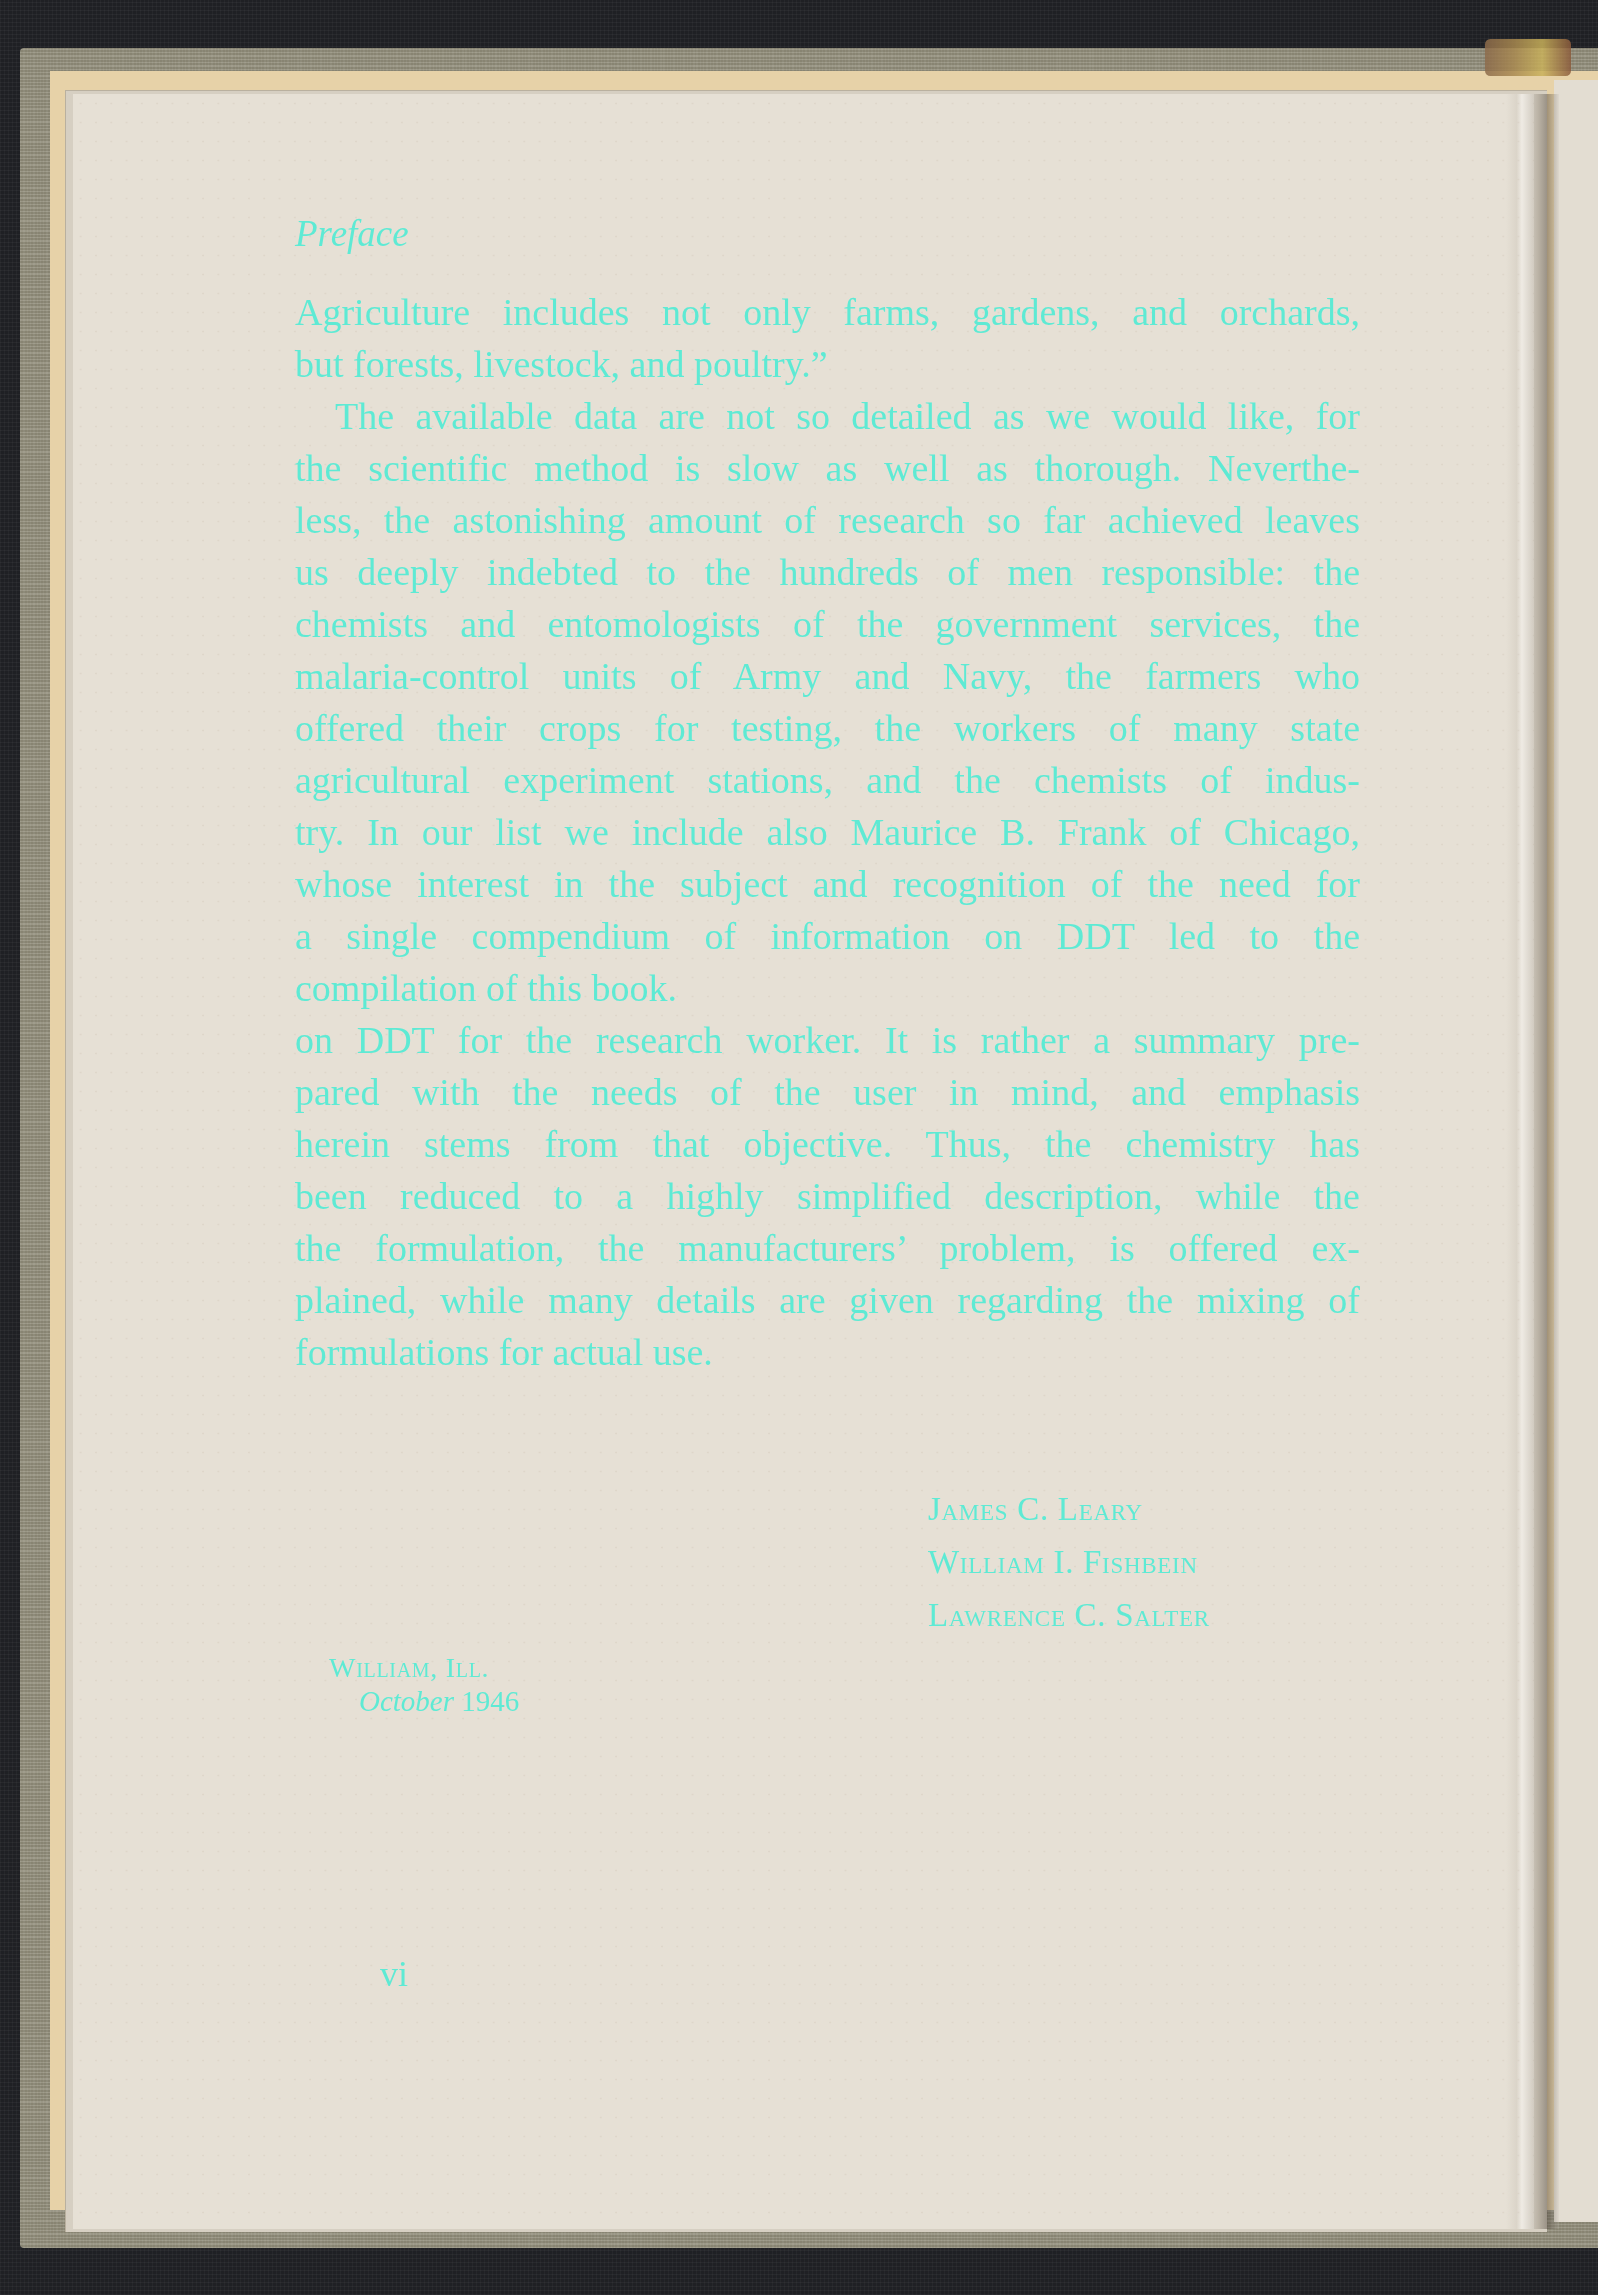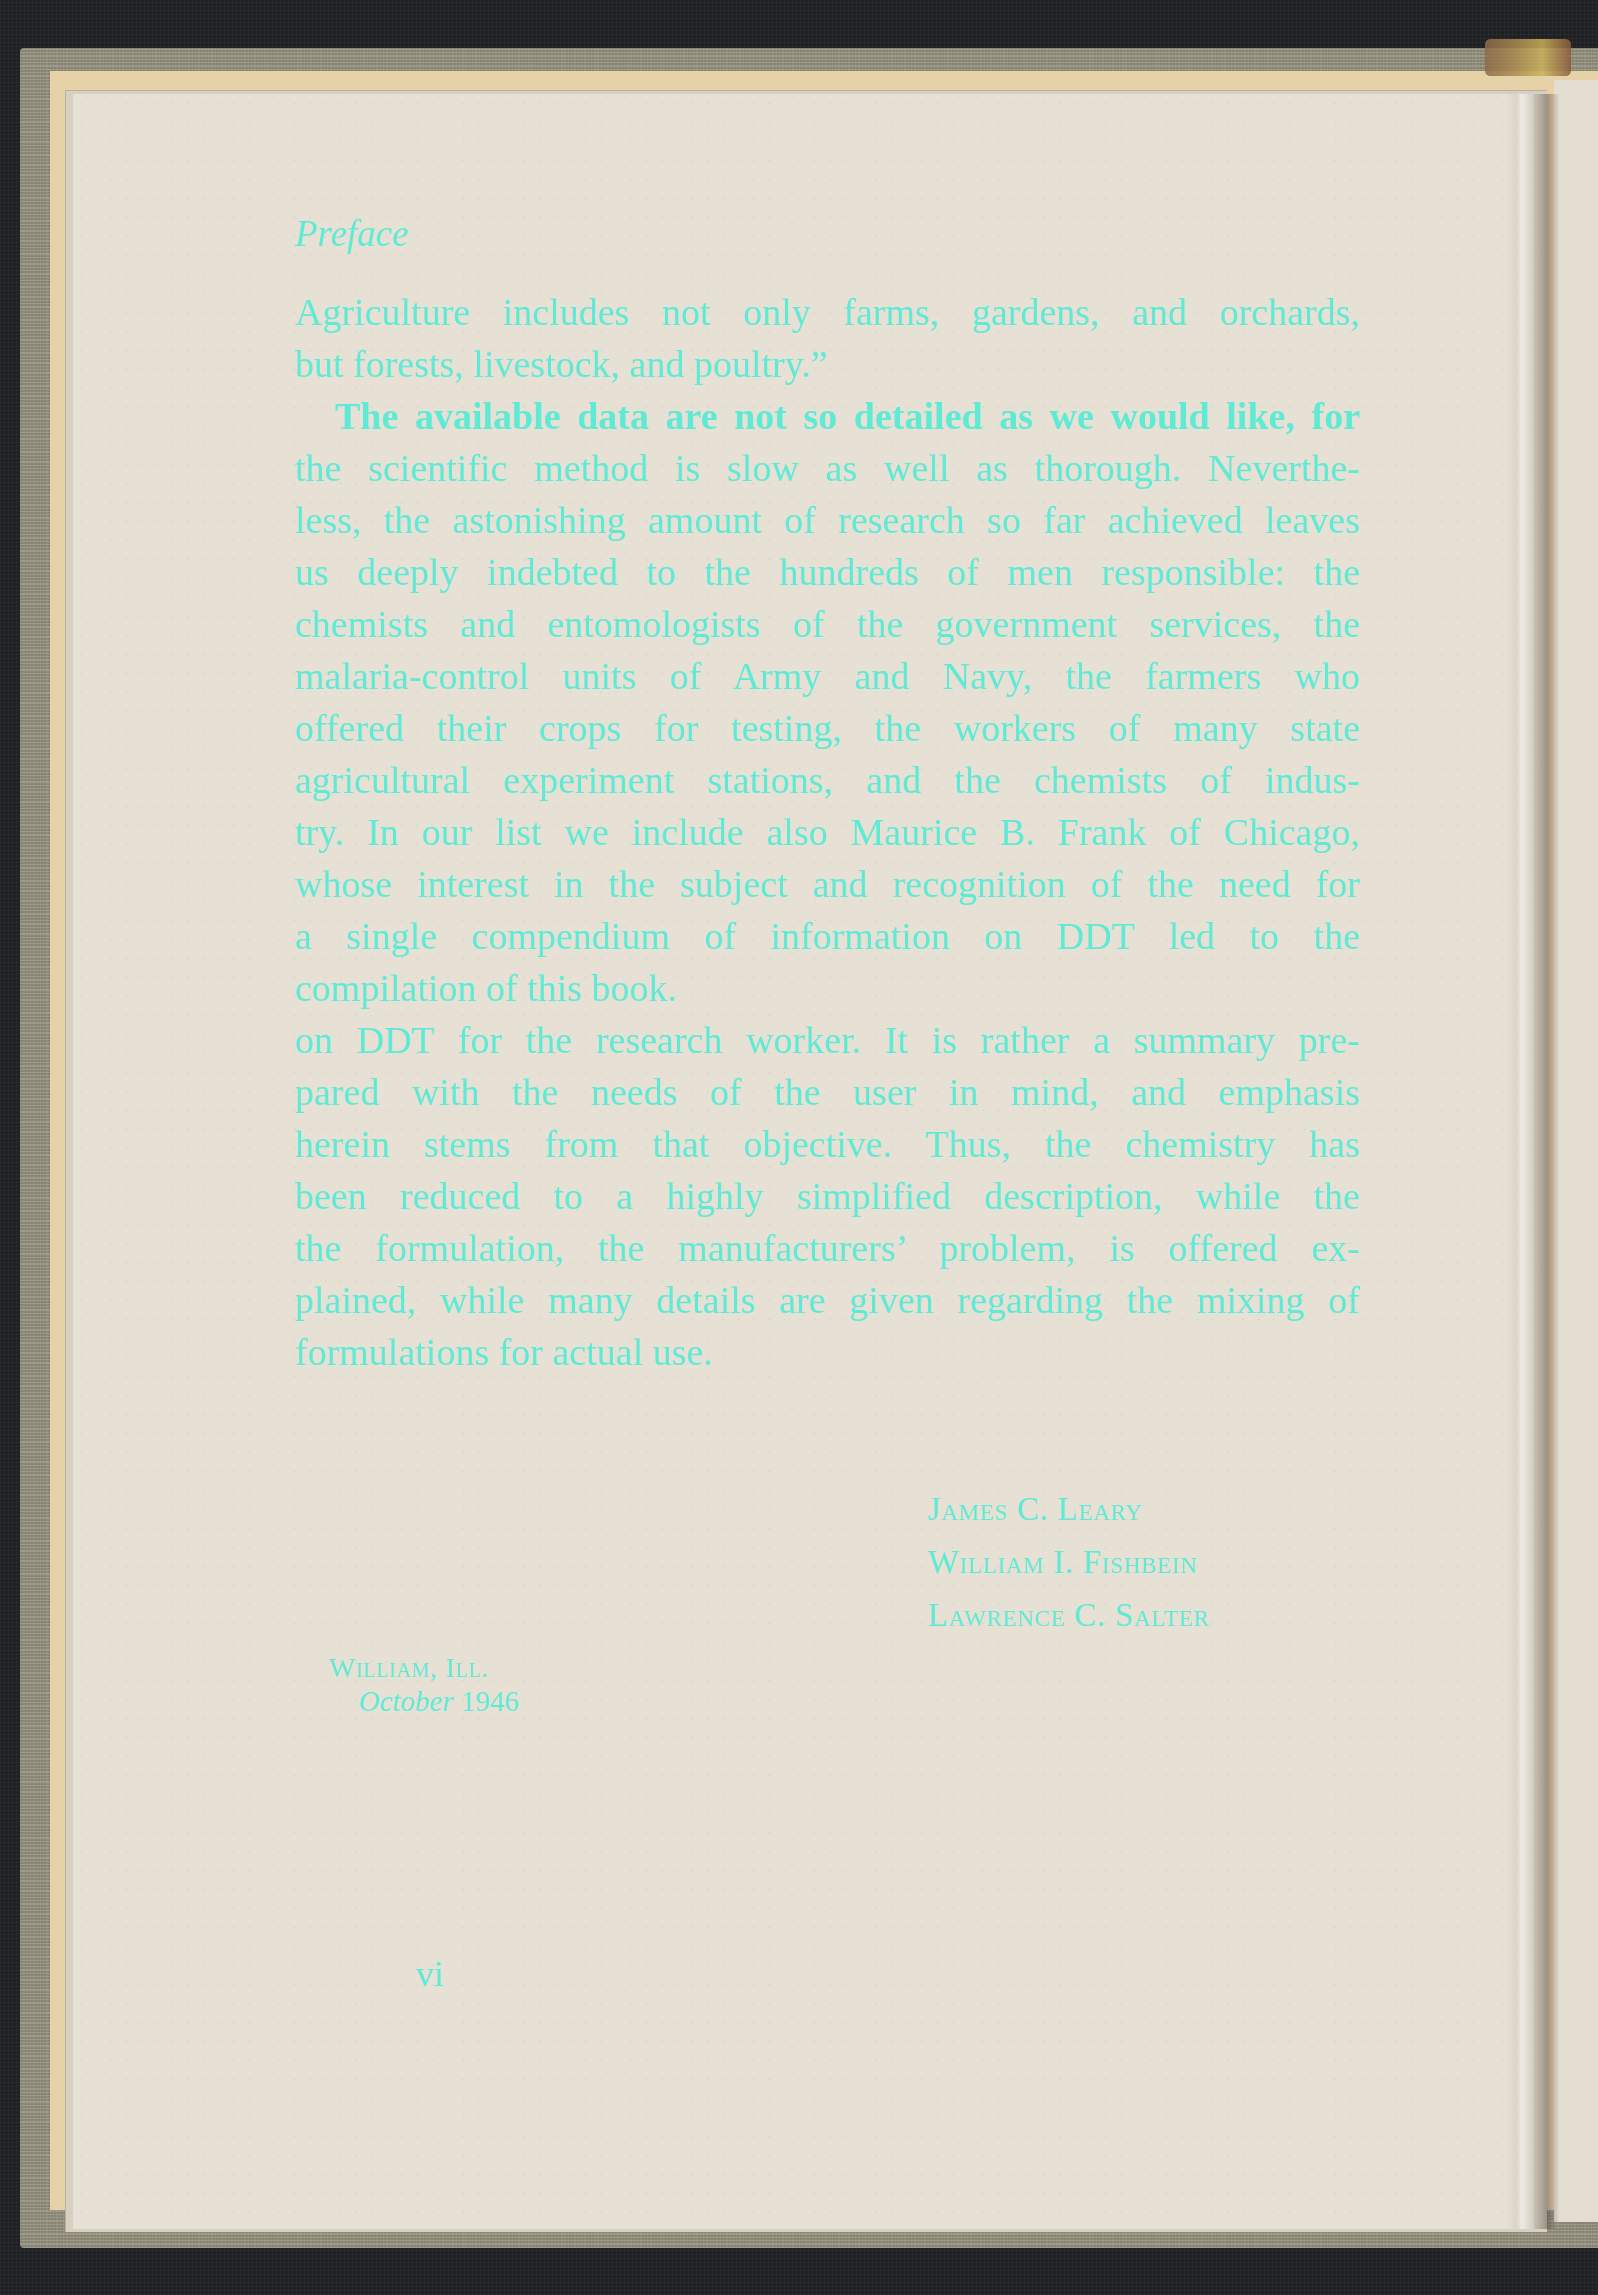--- a/index.html
+++ b/index.html
@@ -56,38 +56,38 @@
   }
   .body-text {
     position: absolute; left: 295px; top: 286px; width: 1065px;
     font-size: 38px;
   }
   .line {
     height: 52px; line-height: 52px; white-space: nowrap;
     text-align: justify; text-align-last: justify;
   }
   .line.last { text-align: left; text-align-last: left; }
-  .line.indent { padding-left: 40px; font-weight: bold; }
+  .line.indent { padding-left: 40px; }
   .signatures {
     position: absolute; left: 928px; top: 1483px;
     font-size: 33px; font-variant: small-caps; letter-spacing: 0.7px;
   }
   .sig { height: 53px; line-height: 53px; white-space: nowrap; }
   .place {
     position: absolute; left: 329px; top: 1650px;
     font-size: 28px; font-variant: small-caps; letter-spacing: 0.7px; line-height: 35px;
   }
   .date {
     position: absolute; left: 359px; top: 1684px;
     font-size: 29px; line-height: 35px;
   }
   .date .month { font-style: italic; }
   .folio {
     position: absolute; left: 380px; top: 1954px;
-    font-size: 36px; line-height: 40px; margin-left: 36px;
+    font-size: 36px; line-height: 40px;
   }
 </style>
 </head>
 <body>
 
 <div class="cover"></div>
 <div class="board"></div>
 <div class="headband"></div>
 <div class="next-page"></div>
 <div class="page-edge"></div>

